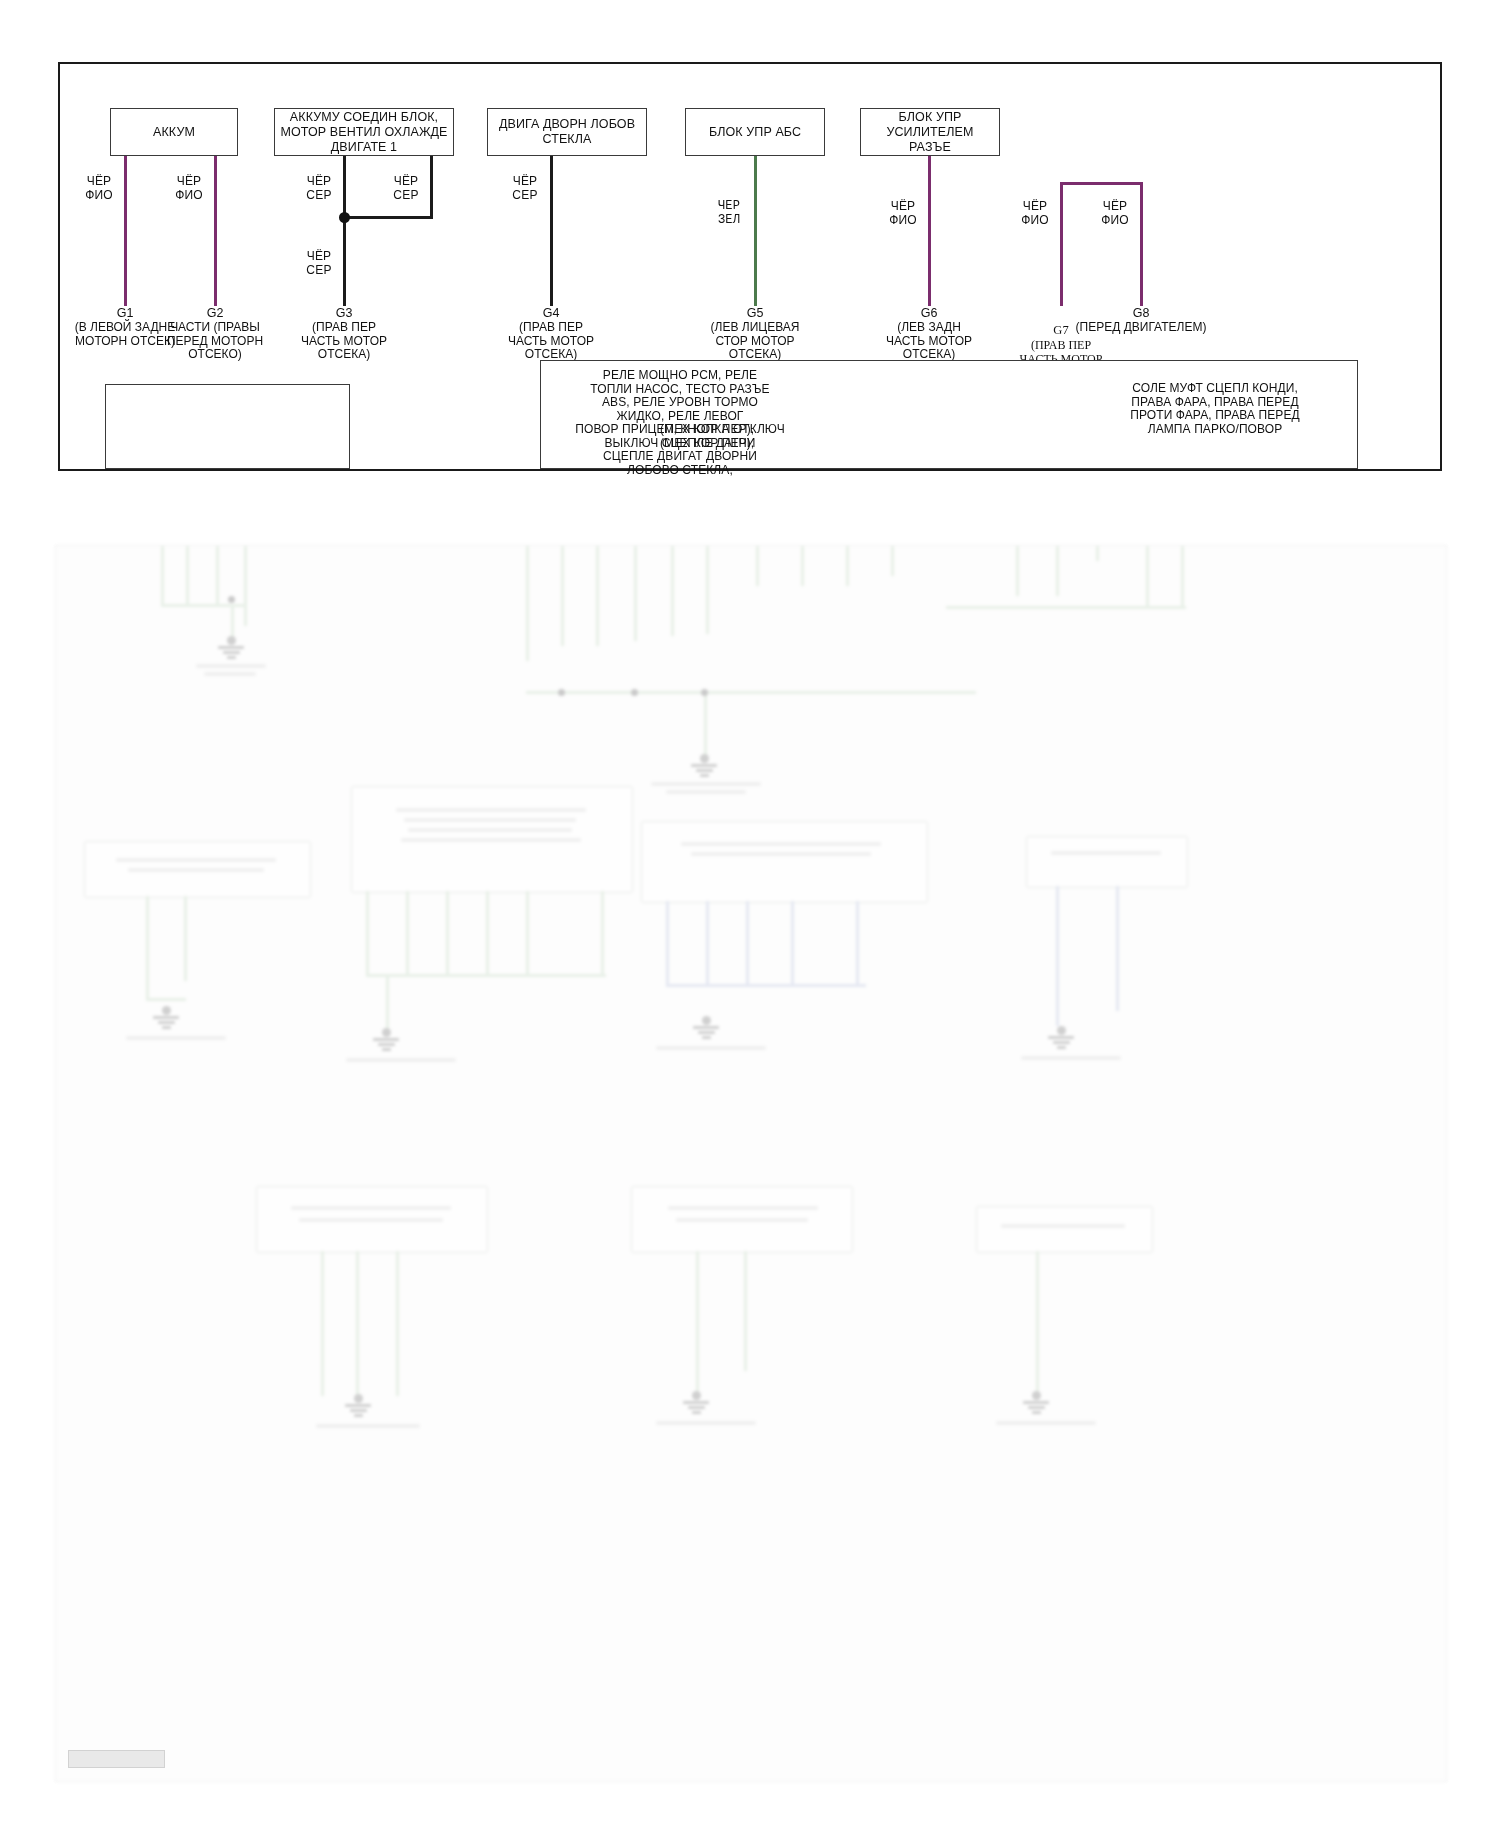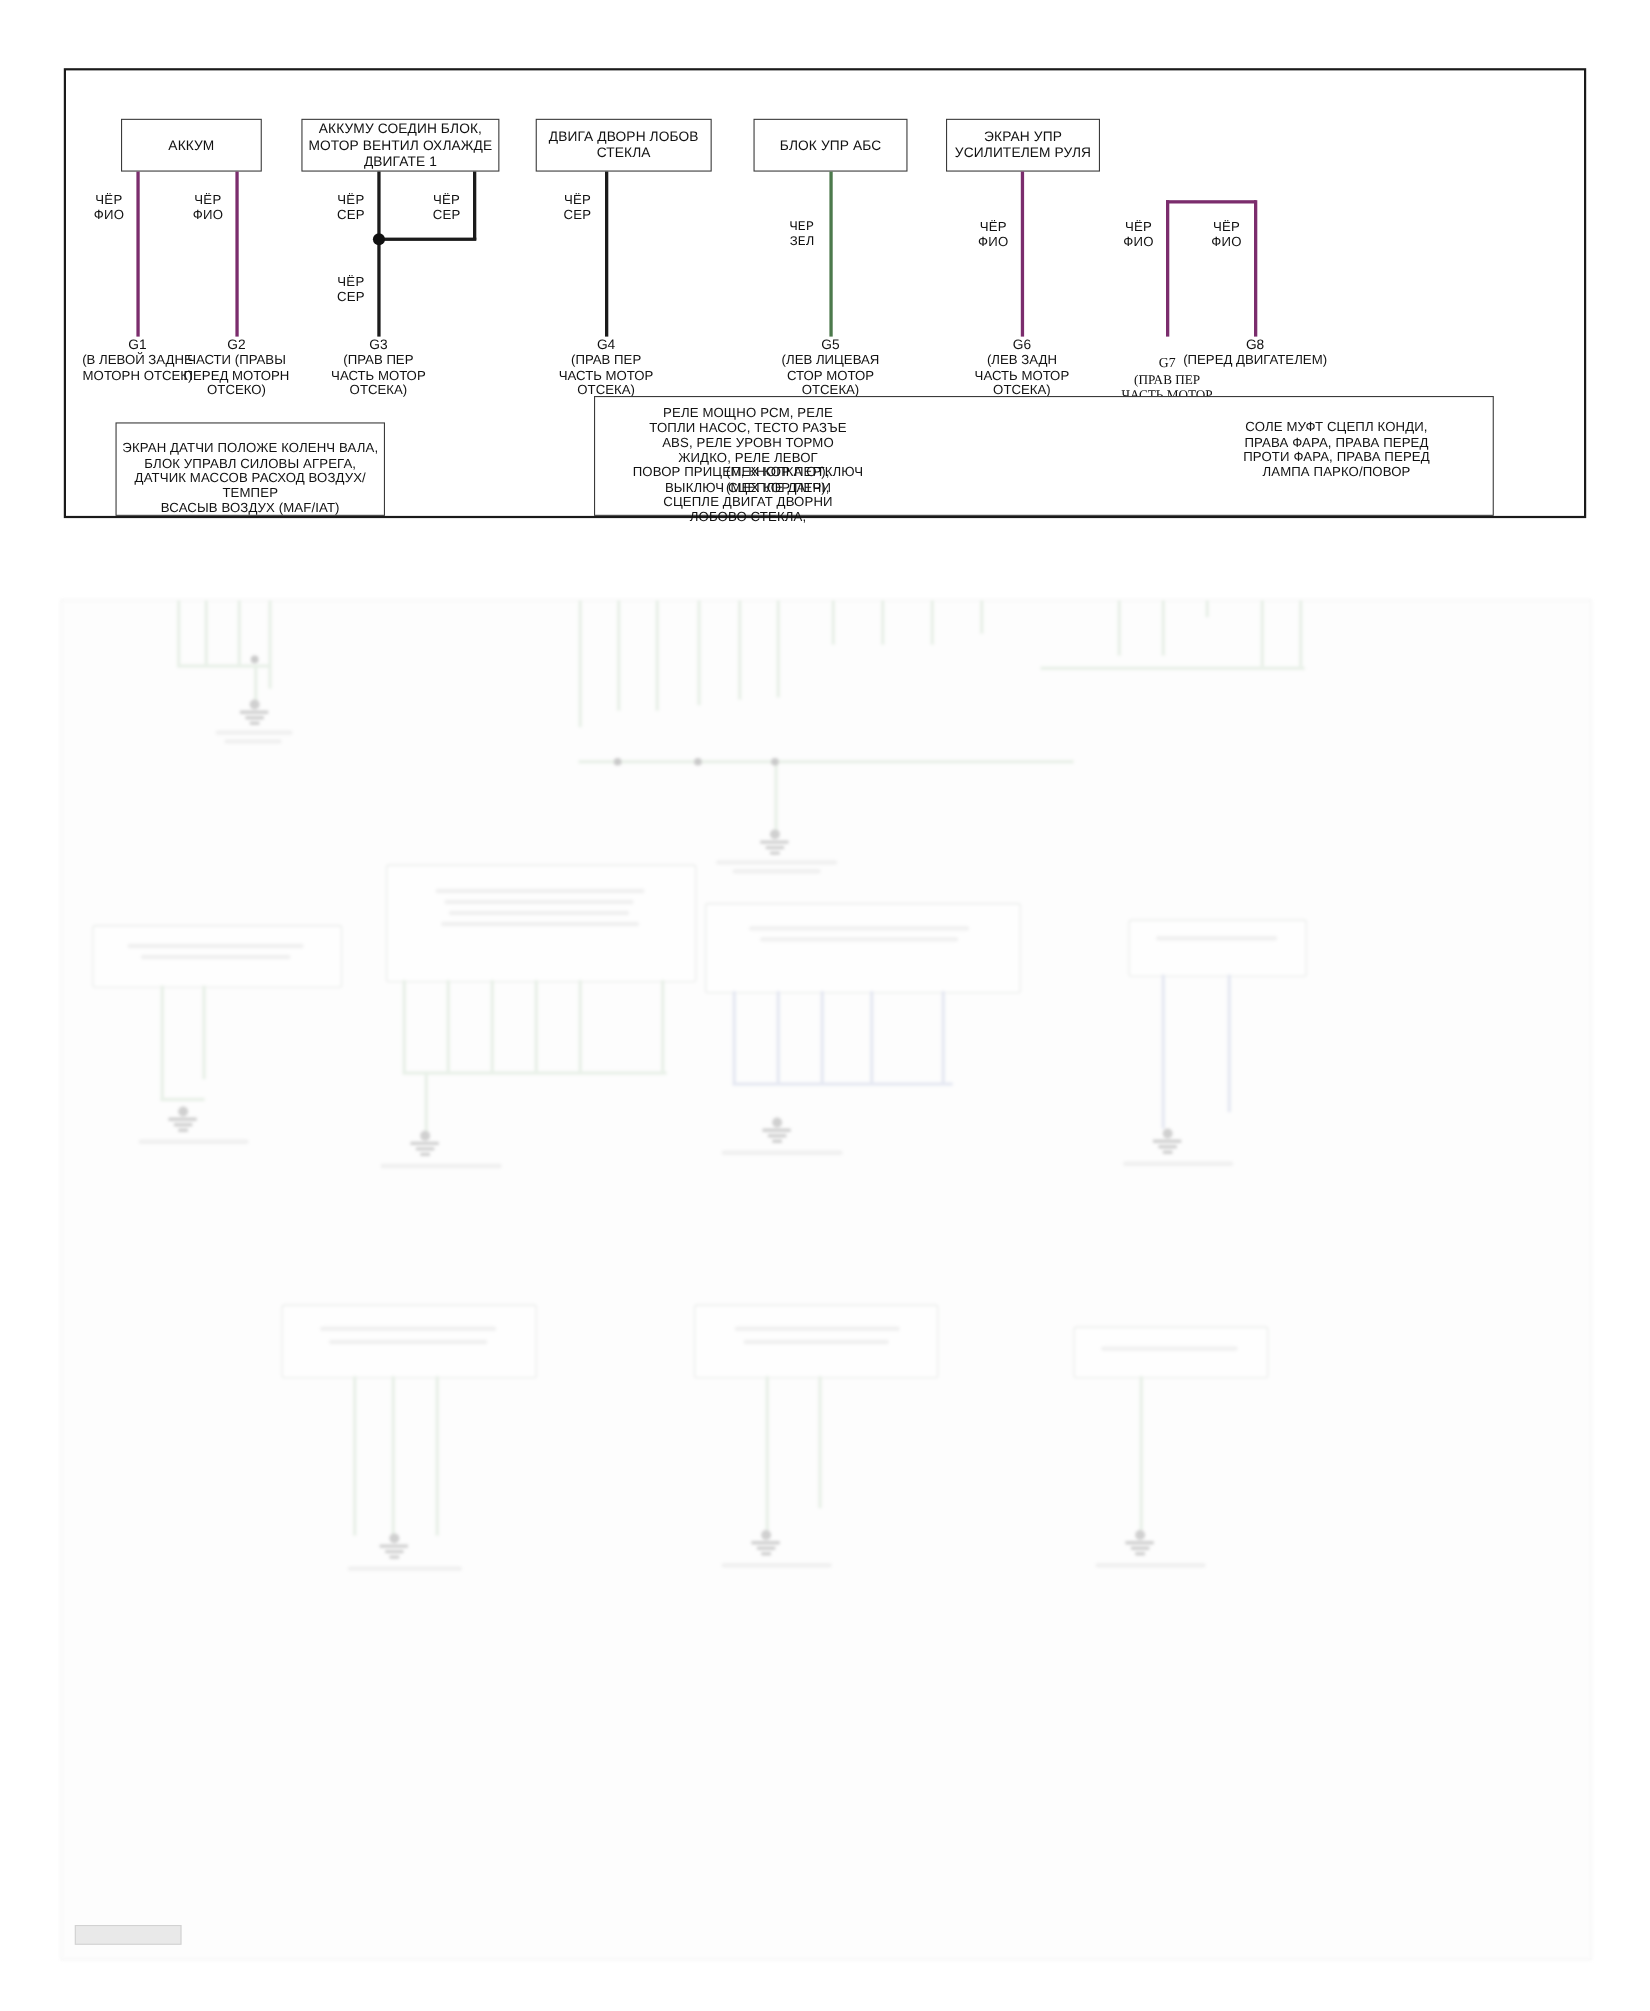--- a/index.html
+++ b/index.html
@@ -228,21 +228,21 @@
 
   <div class="unit-box" style="left:427px;top:44px;width:160px;height:48px;">
     <span>ДВИГА ДВОРН ЛОБОВ СТЕКЛА</span>
   </div>
 
   <div class="unit-box" style="left:625px;top:44px;width:140px;height:48px;">
     <span>БЛОК УПР АБС</span>
   </div>
 
   <div class="unit-box" style="left:800px;top:44px;width:140px;height:48px;">
-    <span>ЭКРАН УПР УСИЛИТЕЛЕМ РУЛЯ</span>
+    <span>БЛОК УПР УСИЛИТЕЛЕМ РАЗЪЕ</span>
   </div>
 
   <div class="wire v vio" style="left:64px;top:92px;height:150px;"></div>
   <div class="wire v vio" style="left:154px;top:92px;height:150px;"></div>
 
   <div class="wlabel" style="left:18px;top:110px;width:42px;">ЧЁР
 ФИО</div>
   <div class="wlabel" style="left:108px;top:110px;width:42px;">ЧЁР
 ФИО</div>
 
@@ -350,24 +350,20 @@
 
   <div class="gnd" style="left:1049px;top:240px;">
     <span class="sym">
       <span class="dot"></span><span class="l1"></span><span class="l2"></span><span class="l3"></span>
     </span>
     <div class="gid">G8</div>
     <div class="gdesc" style="width:216px;margin-left:-76px;">(ПЕРЕД ДВИГАТЕЛЕМ)</div>
   </div>
 
   <div class="note-box" style="left:45px;top:320px;width:245px;height:85px;"></div>
-  <div class="note-txt" style="left:45px;top:337px;width:245px;">ЭКРАН ДАТЧИ ПОЛОЖЕ КОЛЕНЧ ВАЛА,
-БЛОК УПРАВЛ СИЛОВЫ АГРЕГА,
-ДАТЧИК МАССОВ РАСХОД ВОЗДУХ/ТЕМПЕР
-ВСАСЫВ ВОЗДУХ (MAF/IAT)</div>
 
   <div class="note-box" style="left:480px;top:296px;width:818px;height:109px;"></div>
 
   <div class="note-txt" style="left:480px;top:305px;width:280px;">РЕЛЕ МОЩНО PCM, РЕЛЕ
 ТОПЛИ НАСОС, ТЕСТО РАЗЪЕ
 ABS, РЕЛЕ УРОВН ТОРМО
 ЖИДКО, РЕЛЕ ЛЕВОГ
 ПОВОР ПРИЦЕП, КНОПКА ОТКЛЮЧ
 ВЫКЛЮЧ СЦЕПЛЕ ДАТЧИ
 СЦЕПЛЕ ДВИГАТ ДВОРНИ

